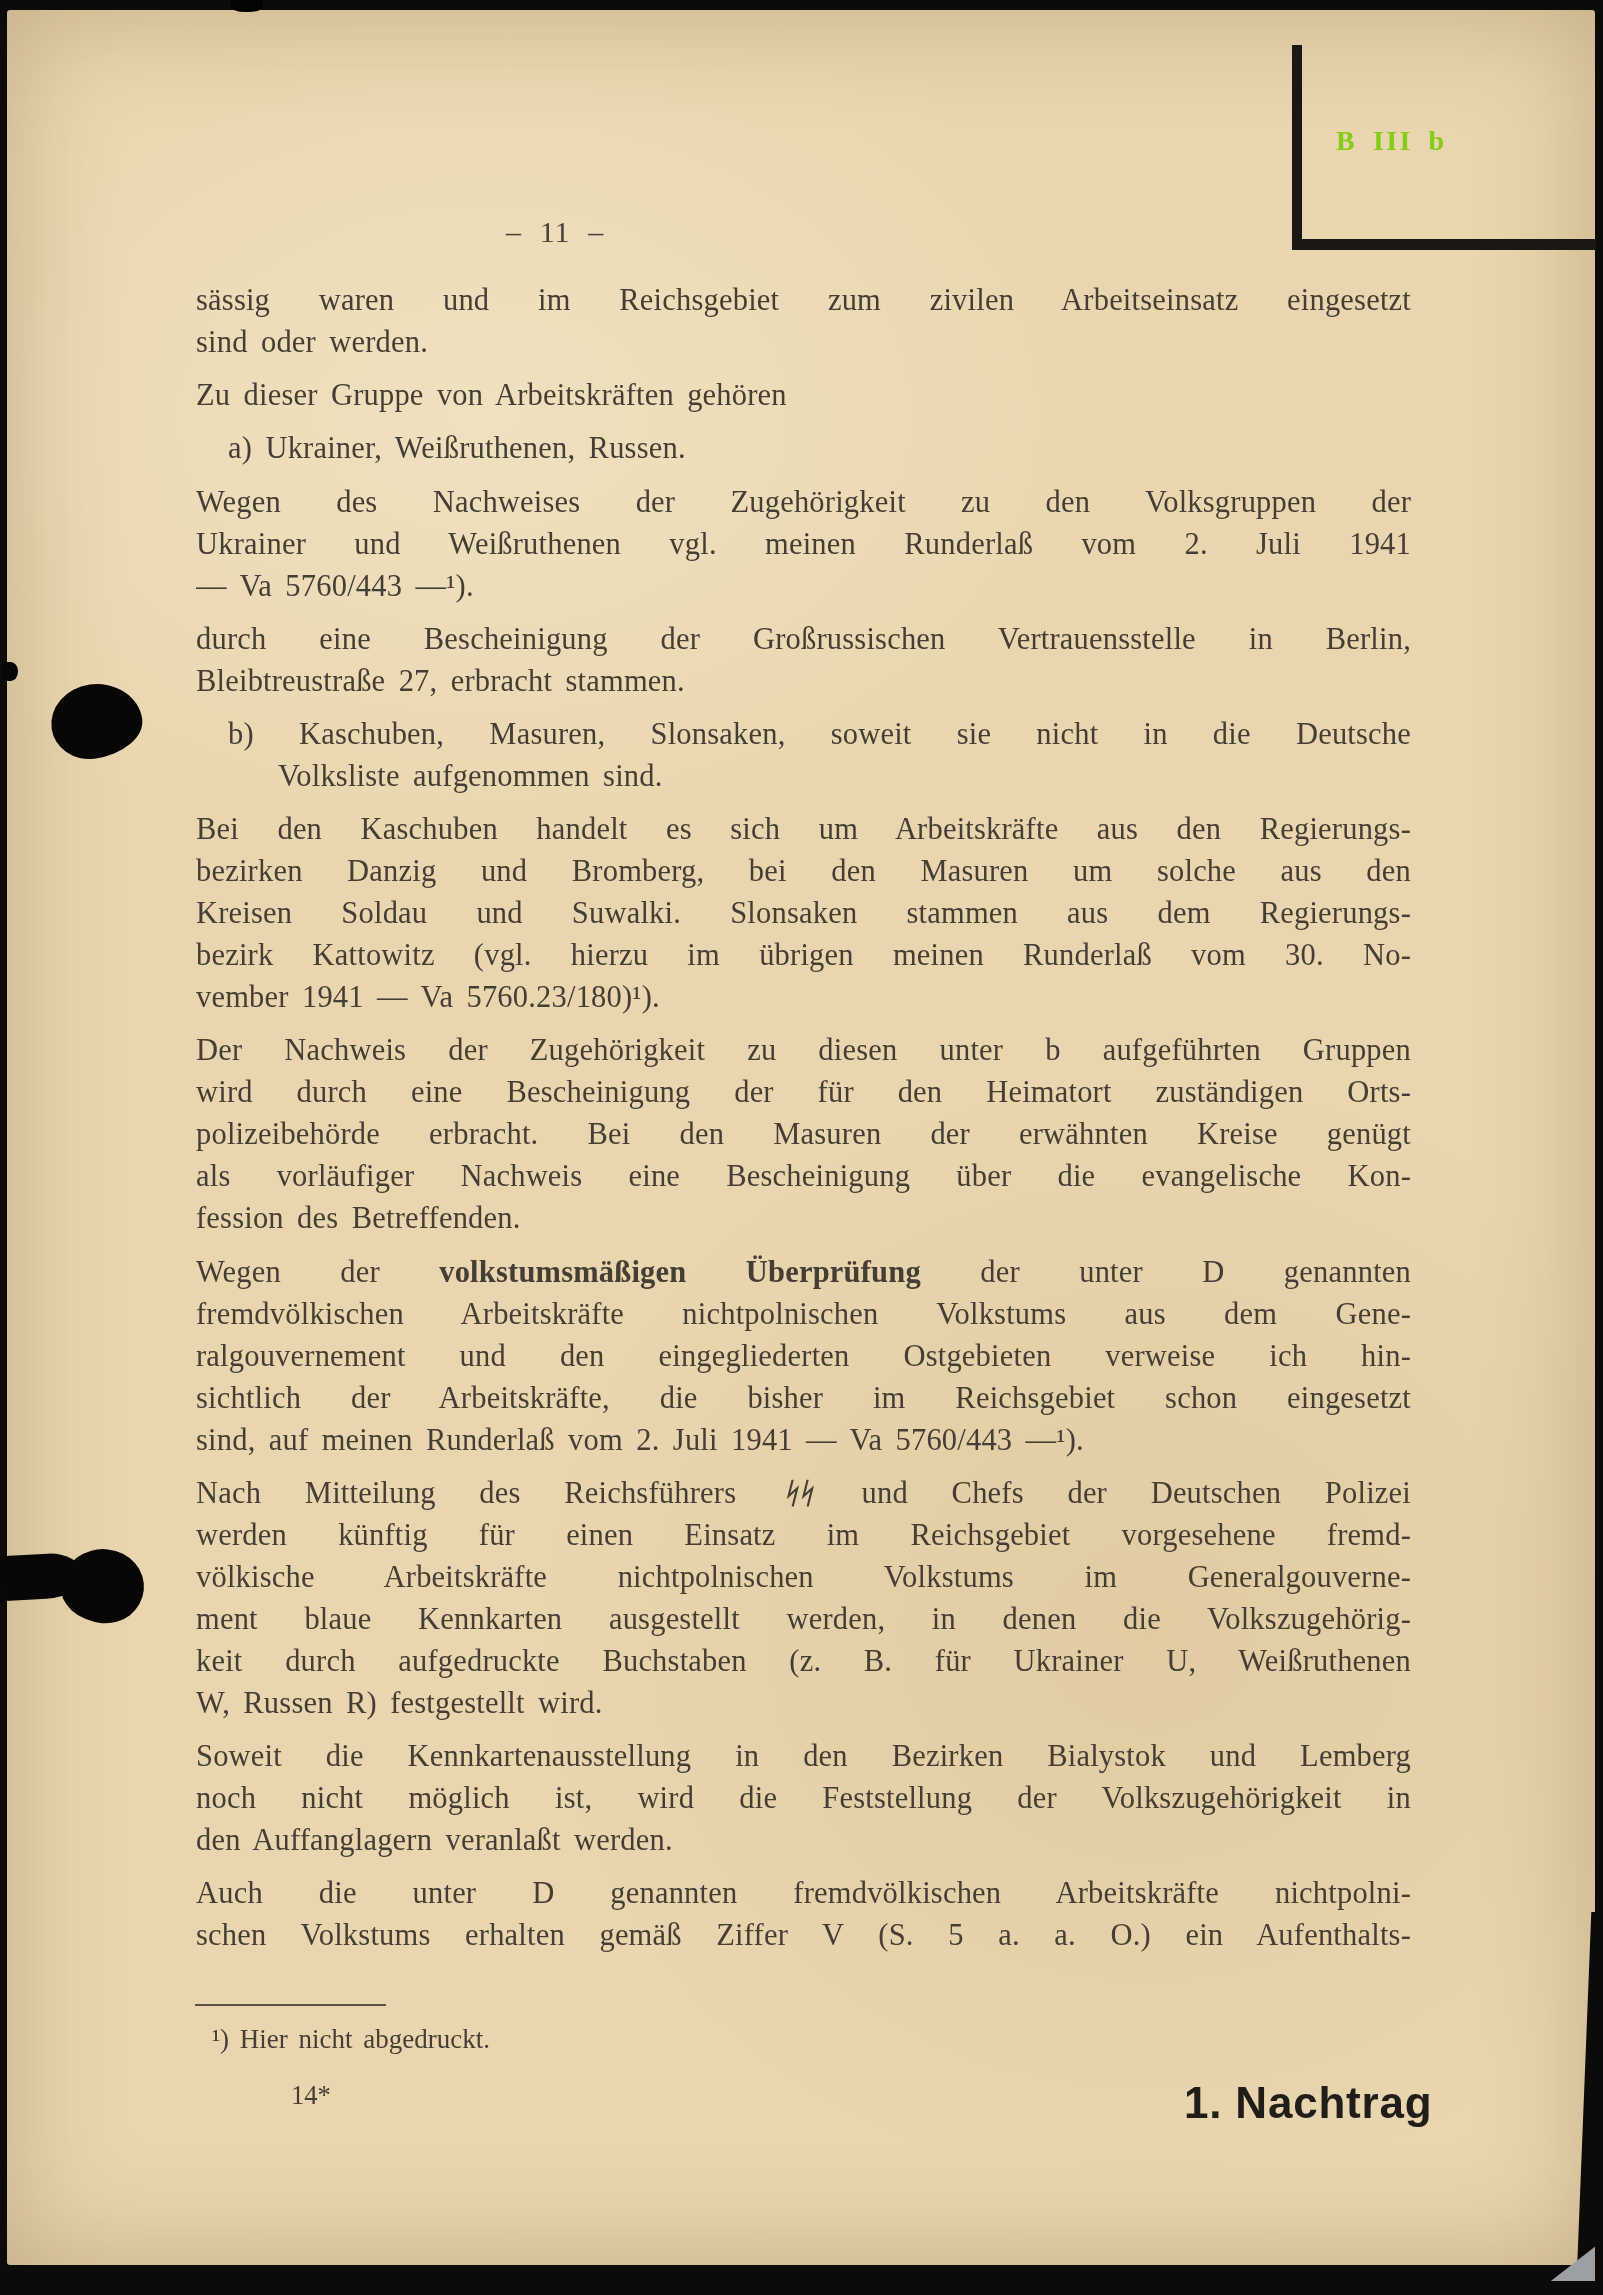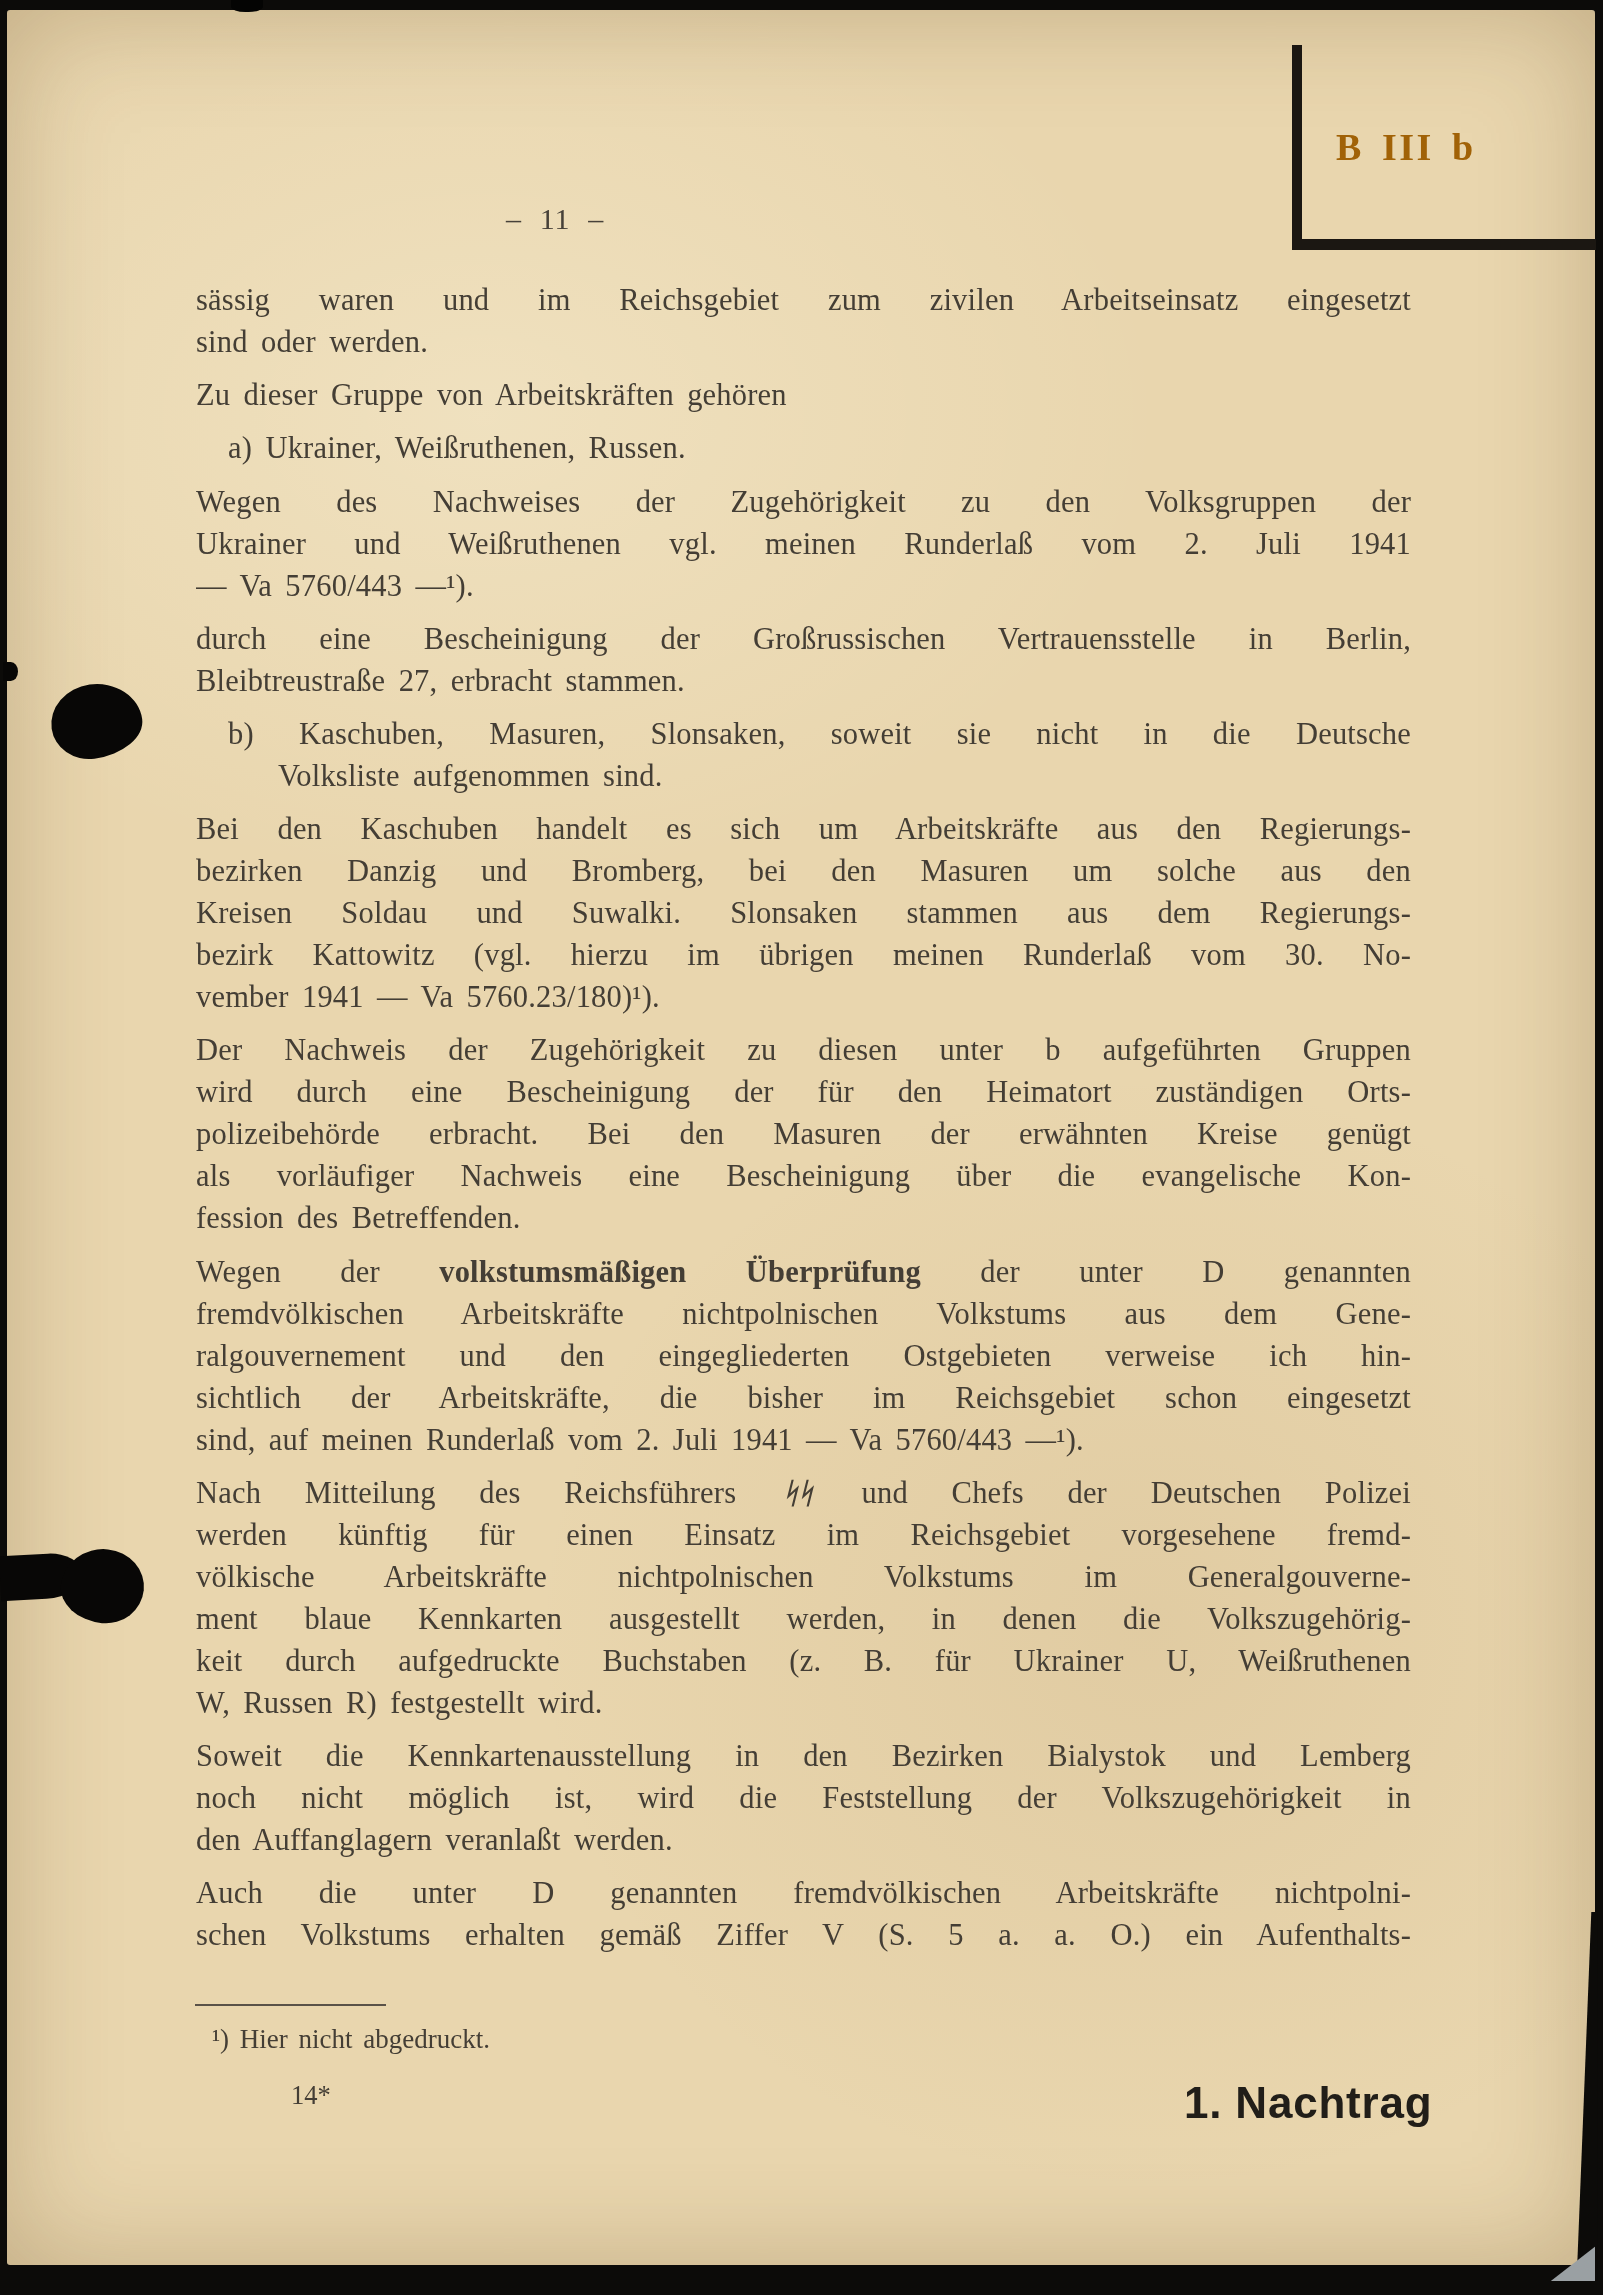--- a/index.html
+++ b/index.html
@@ -22,25 +22,25 @@
       radial-gradient(882px 802px at 72% 72%, rgba(150,110,55,0.10), transparent 70%),
       var(--paper);
     box-shadow: inset 0 0 112px rgba(95,65,25,0.28);
     border-radius:3.2px;
   }
   
   .cb-v{position:absolute;left:1292px;top:45px;width:10.4px;height:204px;background:#1b1712;}
   .cb-h{position:absolute;left:1292px;top:239px;width:311px;height:11.2px;background:#1b1712;}
   .cb-label{
     position:absolute;left:1336px;top:125px;
-    font-size:38px;font-weight:bold;color:#a16207;
+    font-size:28px;font-weight:bold;color:#84cc16;
     letter-spacing:2.4px;word-spacing:6.4px;
   }
   .page-num{
-    position:absolute;left:471px;top:202px;width:168px;text-align:center;
+    position:absolute;left:471px;top:215px;width:168px;text-align:center;
     font-size:30px;color:#474139;letter-spacing:0.8px;word-spacing:9.6px;
   }
   
   .column{
     position:absolute;left:196px;top:279px;width:1215px;
     font-size:30.5px;line-height:42px;color:var(--ink);overflow:hidden;
   }
   .para{margin:0 0 11.2px 0;}
   .line{
     white-space:nowrap;

